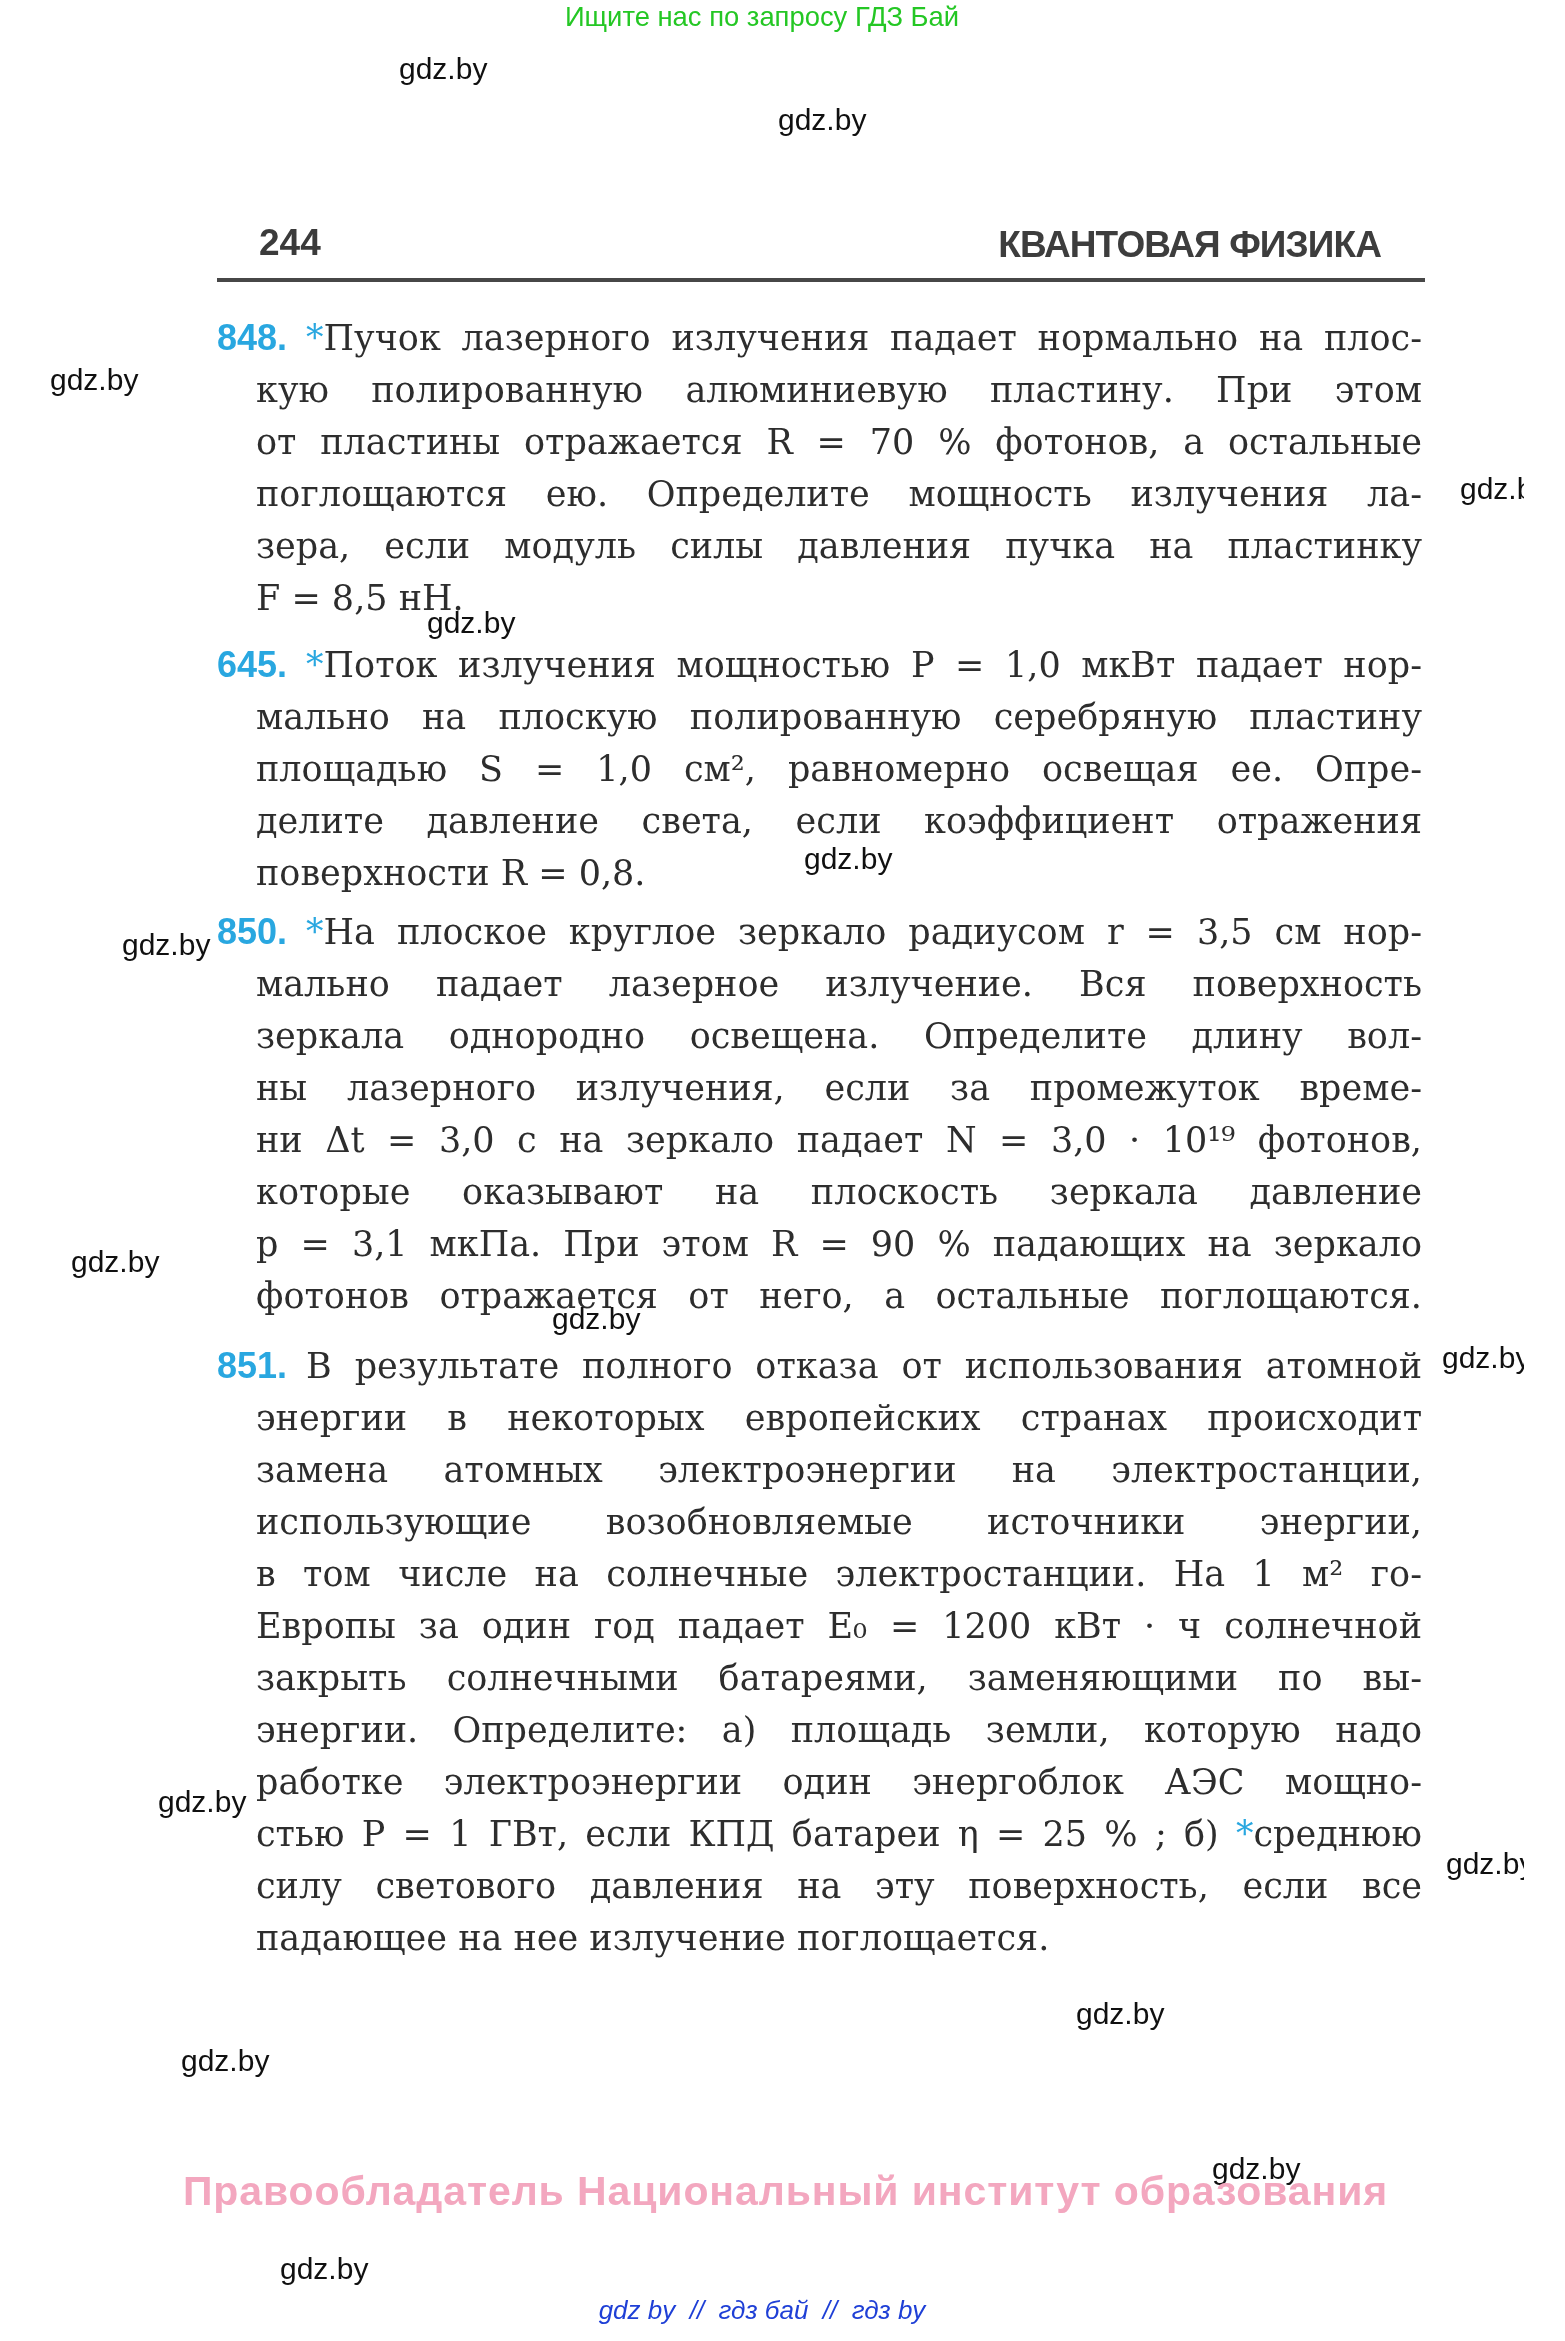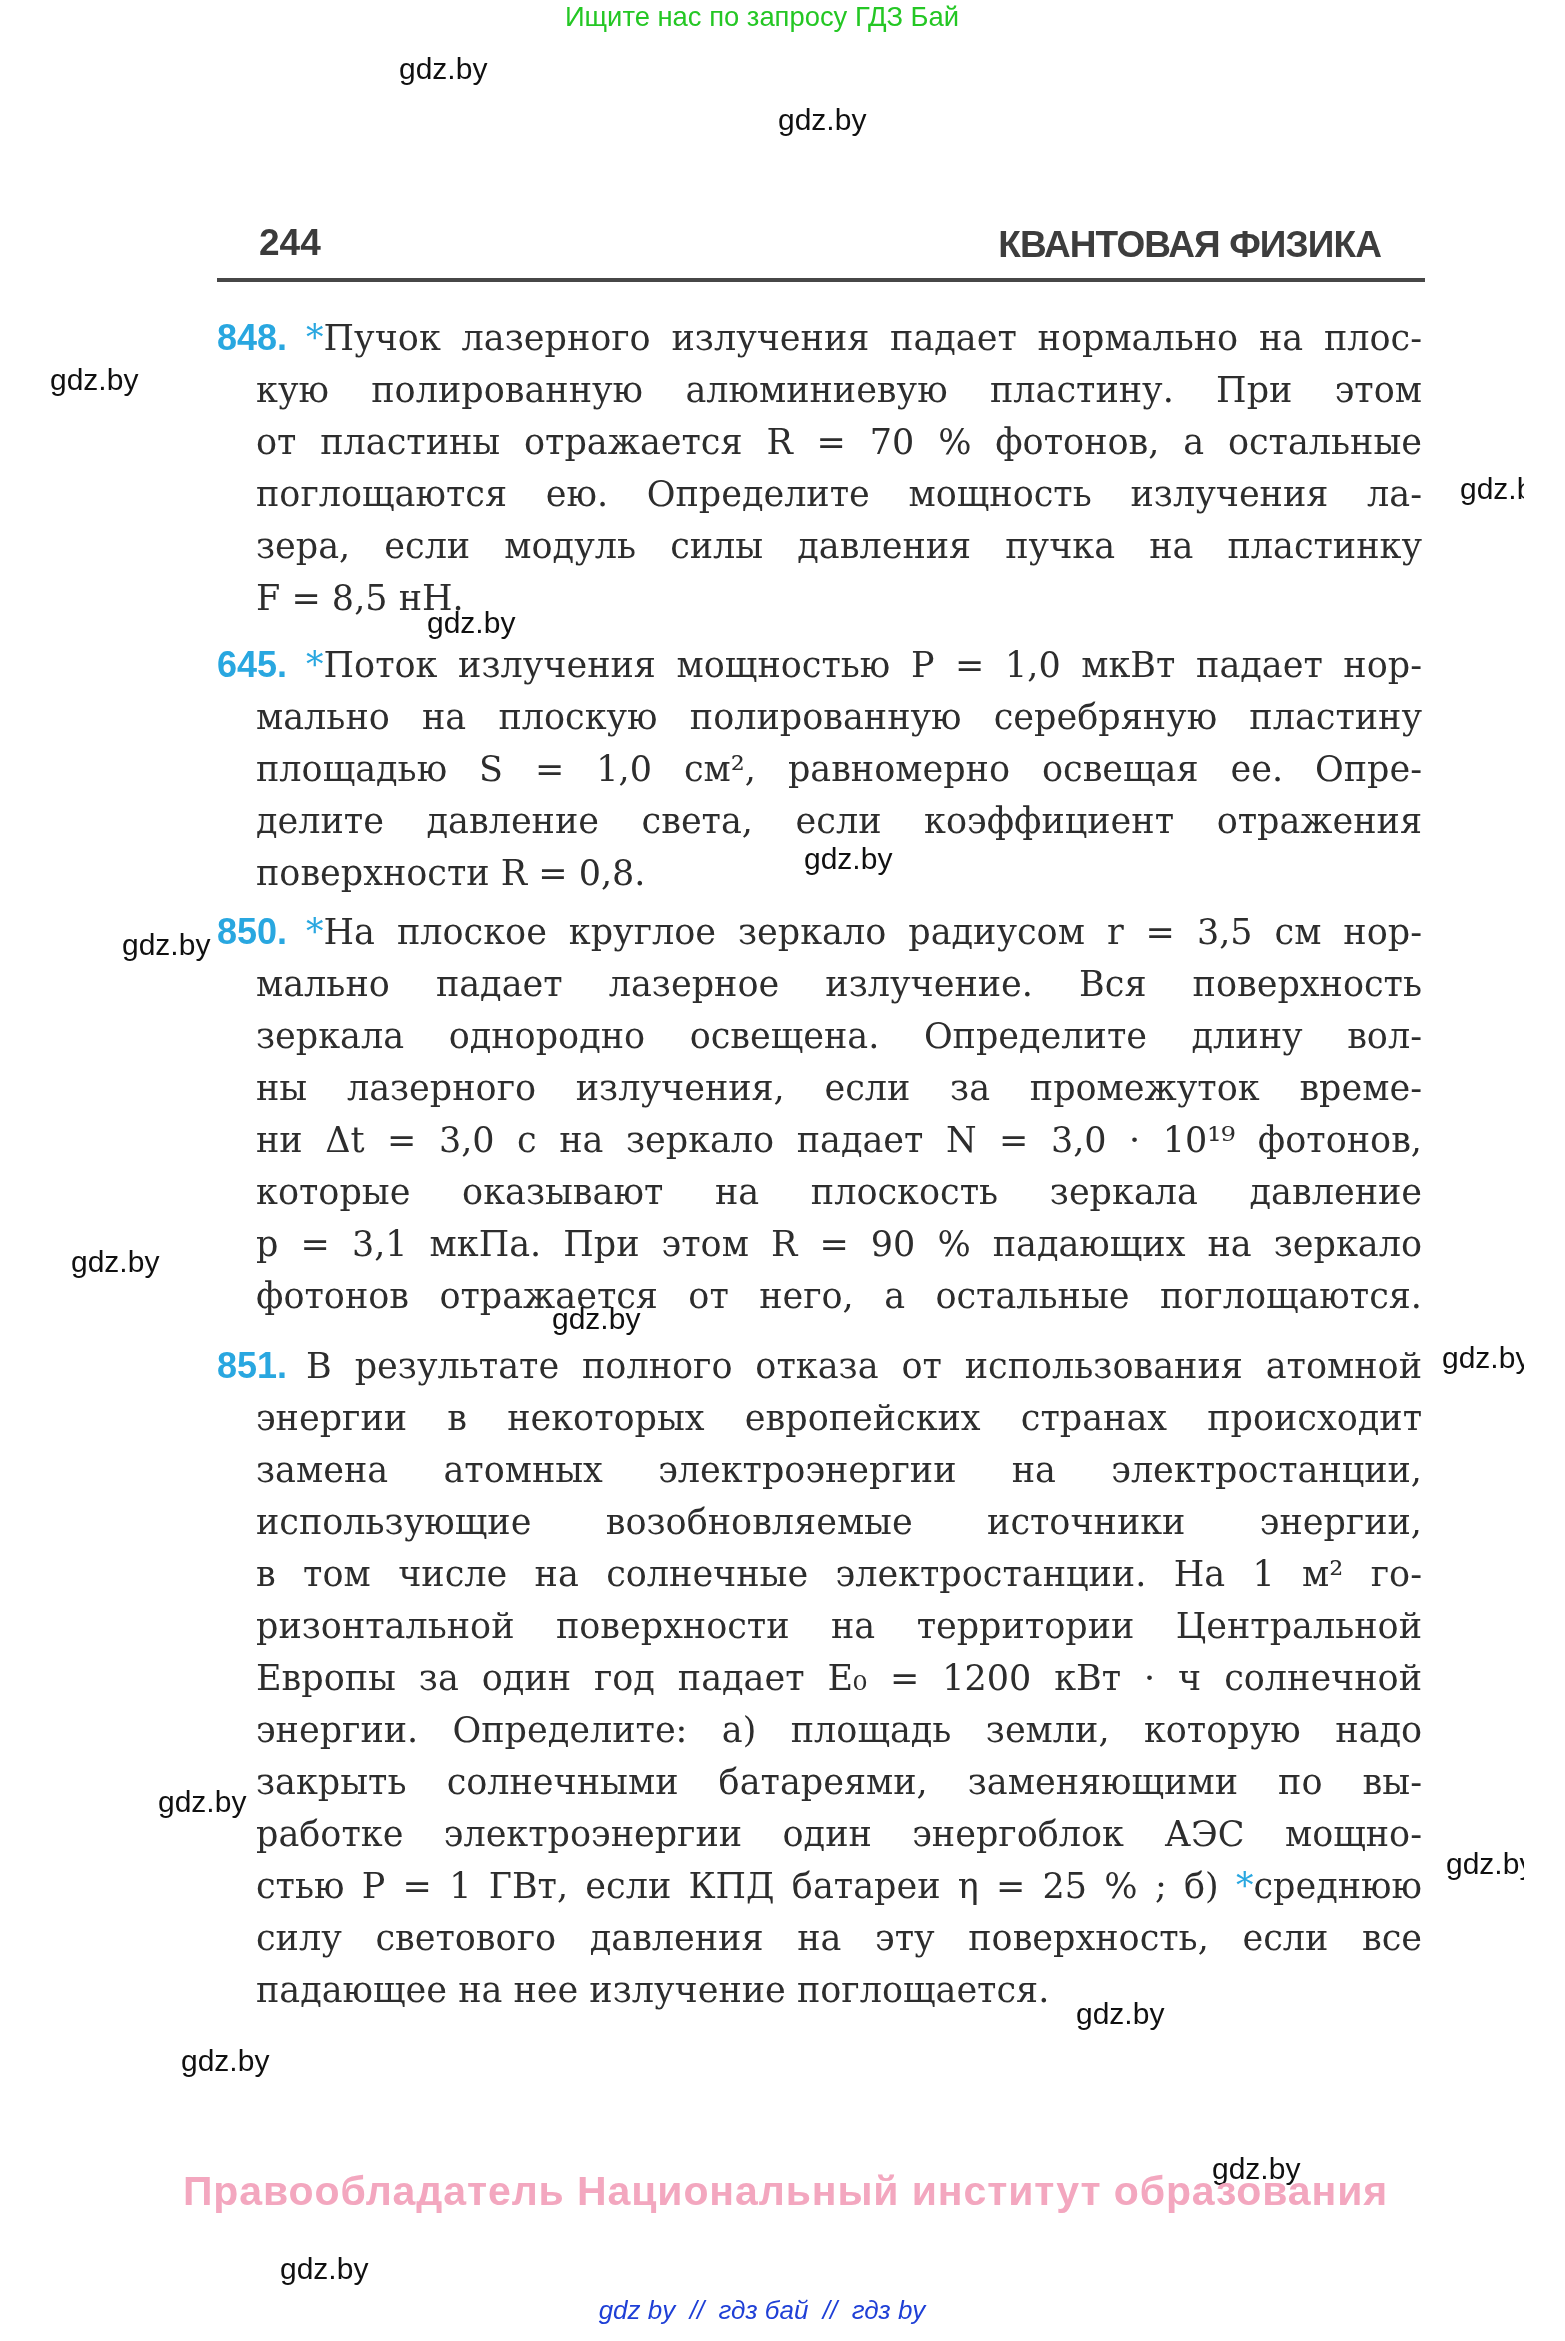--- a/index.html
+++ b/index.html
@@ -95,24 +95,23 @@
         <div class="line">которые оказывают на плоскость зеркала давление</div>
         <div class="line">p = 3,1 мкПа. При этом R = 90 % падающих на зеркало</div>
         <div class="line">фотонов отражается от него, а остальные поглощаются.</div>
       </div>
       <div class="problem">
         <div class="line"><span class="num" style="color: rgb(41, 167, 224);">851.</span>В результате полного отказа от использования атомной</div>
         <div class="line">энергии в некоторых европейских странах происходит</div>
         <div class="line">замена атомных электроэнергии на электростанции,</div>
         <div class="line">использующие возобновляемые источники энергии,</div>
         <div class="line">в том числе на солнечные электростанции. На 1 м² го-</div>
-        <div class="line">ризонтальной поверхности на территории Центральной</div>
         <div class="line">Европы за один год падает E₀ = 1200 кВт · ч солнечной</div>
+        <div class="line">закрыть солнечными батареями, заменяющими по вы-</div>
         <div class="line">энергии. Определите: а) площадь земли, которую надо</div>
-        <div class="line">закрыть солнечными батареями, заменяющими по вы-</div>
         <div class="line">работке электроэнергии один энергоблок АЭС мощно-</div>
         <div class="line">стью P = 1 ГВт, если КПД батареи η = 25 % ; б) <span class="star" style="color: rgb(41, 167, 224);">*</span>среднюю</div>
         <div class="line">силу светового давления на эту поверхность, если все</div>
         <div class="line short-last">падающее на нее излучение поглощается.</div>
       </div>
     </div>
 
   <div class="edge-stripe"></div>
 
   <div class="wm-layer">

